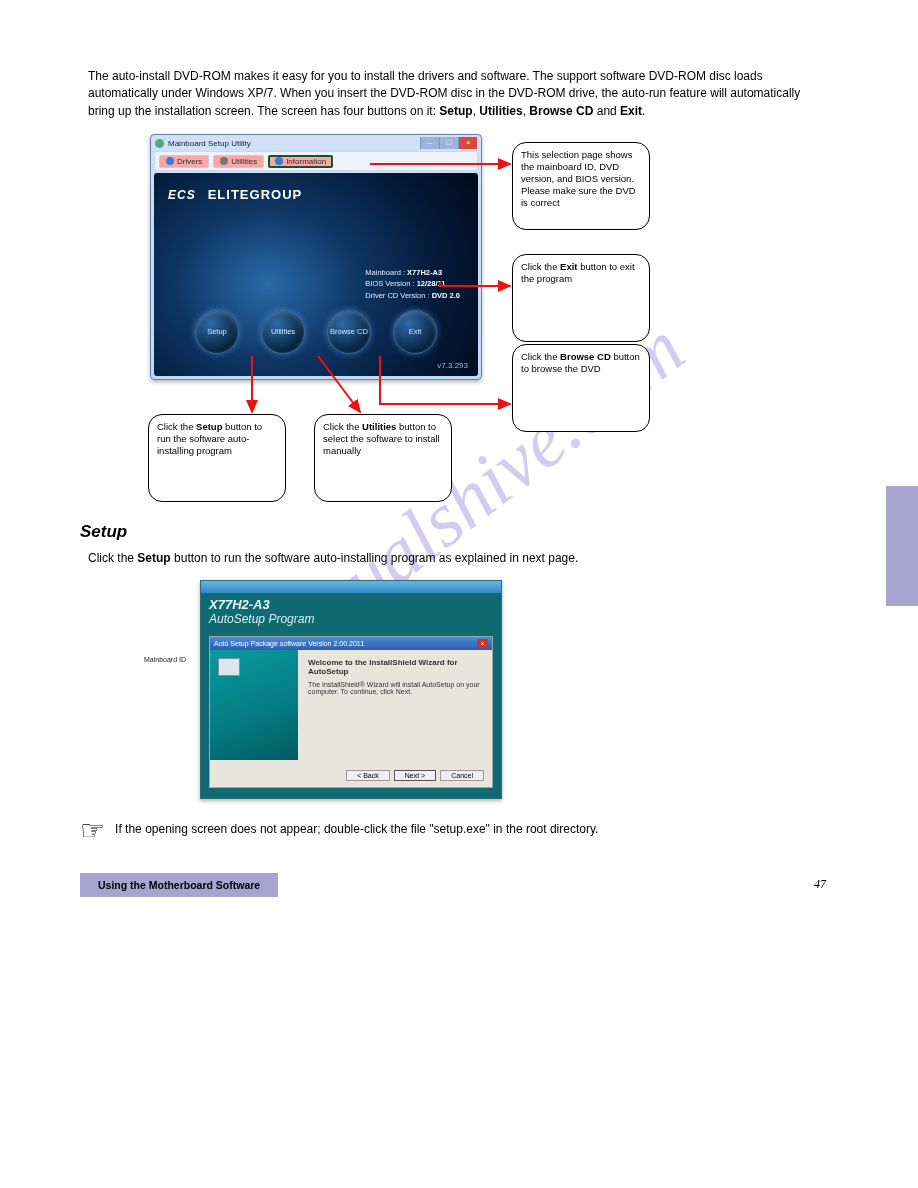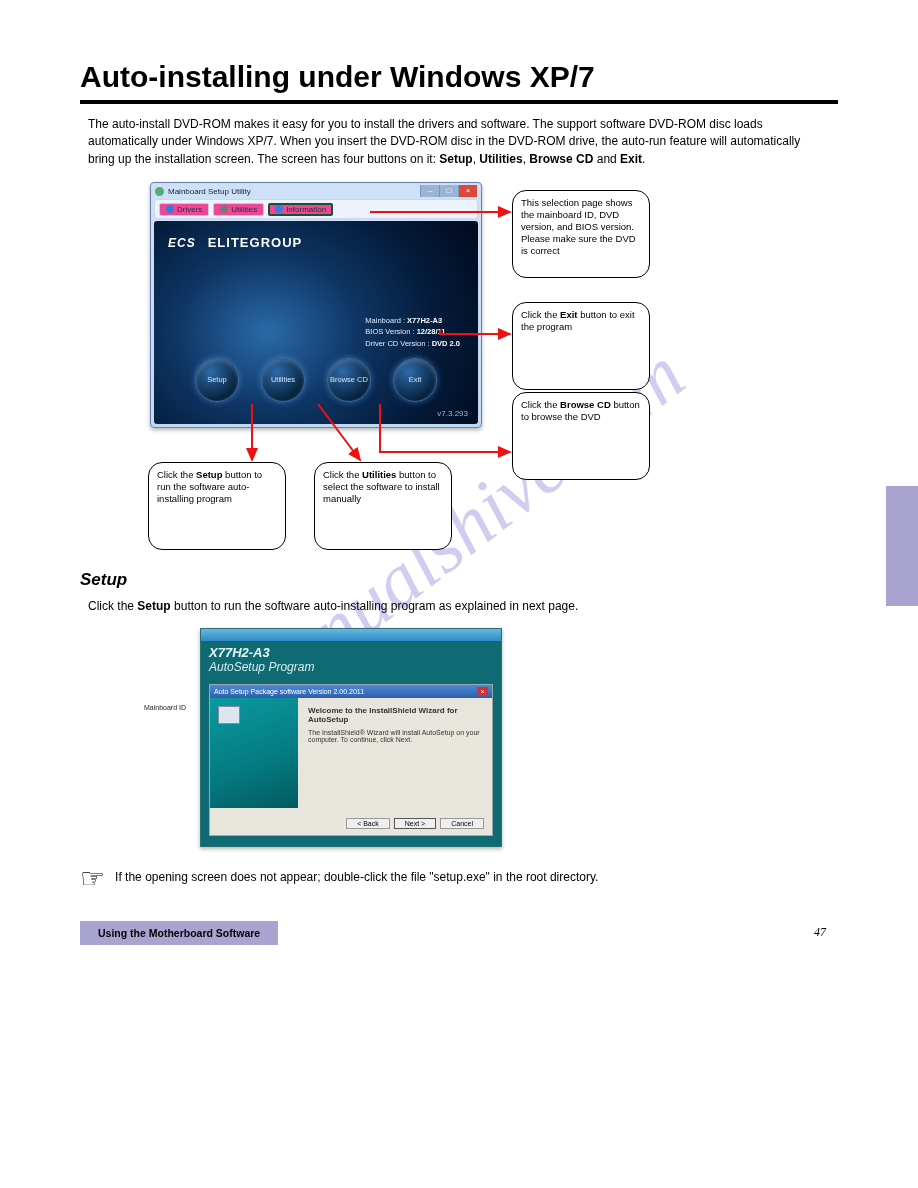--- a/index.html
+++ b/index.html
@@ -49,21 +49,21 @@
   .titlebar .wctrls { margin-left:auto; display:flex; }
   .wbtn { width:18px;height:12px;font-size:8px;line-height:12px;text-align:center;color:#fff;background:#9bb4d6;border-left:1px solid #7a96c4;}
   .wbtn.close{background:#d94a3c;}
   .toolbar {
     background:#eef3fb; height:18px; margin:0 3px; border-radius:3px;
     display:flex; align-items:center; gap:4px; padding:0 4px;
     border:1px solid #cad7ee;
   }
   .tabbtn {
     display:flex; align-items:center; gap:3px;
-    background:#ec4899; border:1px solid #c0cde6; border-radius:2px;
+    background:#fca5a5; border:1px solid #c0cde6; border-radius:2px;
     font-size:8px; padding:1px 6px; color:#233;
   }
   .tabbtn .ic { width:8px;height:8px;border-radius:50%;background:#3a7bd5; }
   .tabbtn.info { border:2px solid #14532d; padding:0 5px; }
   .stage {
     position:absolute; left:3px; right:3px; top:38px; bottom:3px;
     background: radial-gradient(ellipse 75% 100% at 35% 55%, #2a6aa8 0%, #0e3563 38%, #041b3a 70%, #010b1e 100%);
     border-radius:3px;
     color:#fff;
     overflow:hidden;
@@ -164,21 +164,20 @@
 <body>
 
 <div class="watermark">
   <span class="m">m</span>anualshive.com
 </div>
 
 <div class="sidetab"></div>
 
 <div class="page">
 
-  <div class="headline">Auto-installing under Windows XP/7</div>
 
   <p class="body-text" id="intro-p">The auto-install DVD-ROM makes it easy for you to install the drivers and software. The support software DVD-ROM disc loads automatically under Windows XP/7. When you insert the DVD-ROM disc in the DVD-ROM drive, the auto-run feature will automatically bring up the installation screen. The screen has four buttons on it: <b>Setup</b>, <b>Utilities</b>, <b>Browse CD</b> and <b>Exit</b>.</p>
 
   <div class="figrow">
 
     <div class="win">
       <div class="titlebar">
         <span class="gear"></span>
         <span>Mainboard Setup Utility</span>
         <div class="wctrls">

